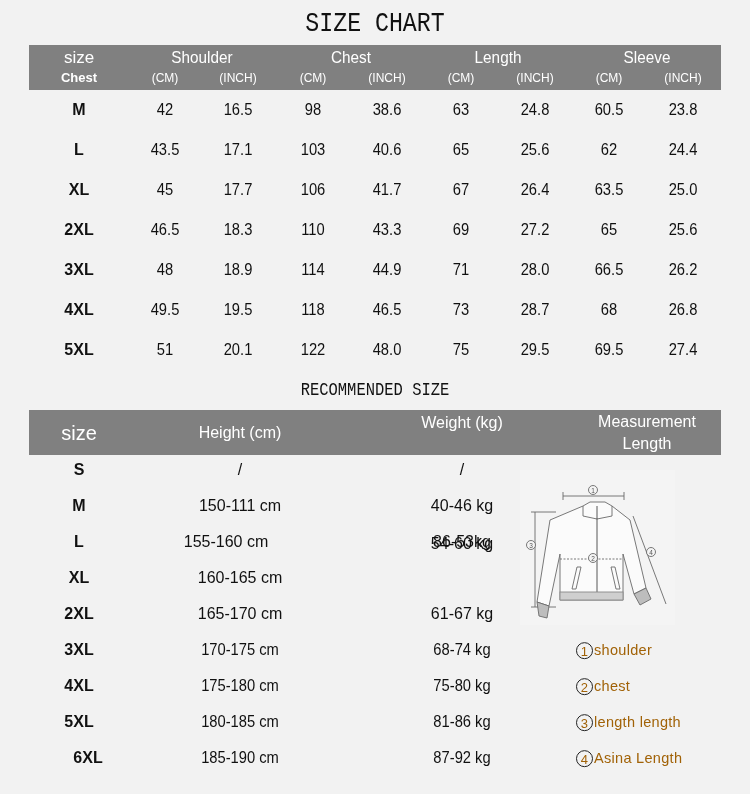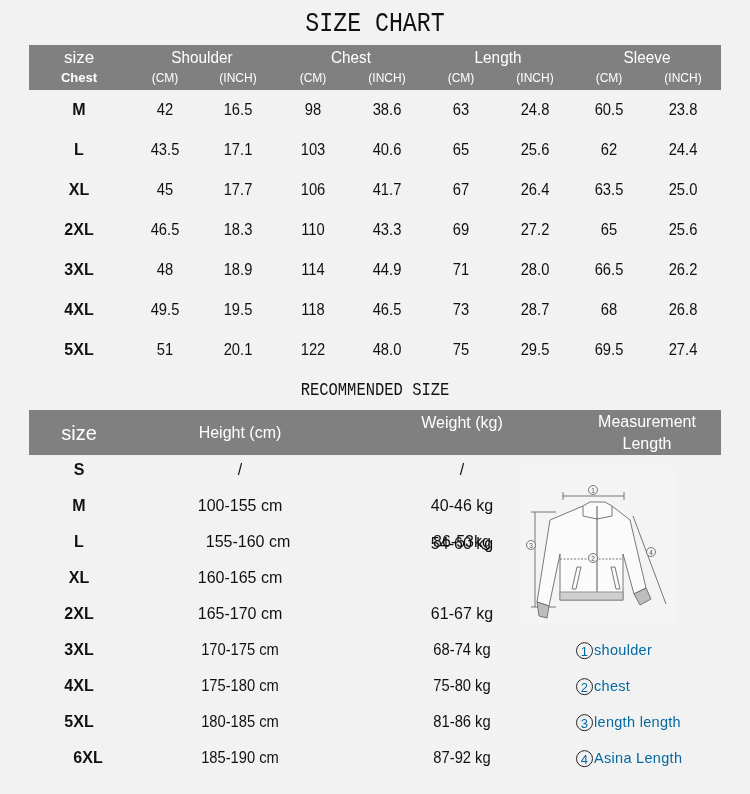--- a/index.html
+++ b/index.html
@@ -23,21 +23,21 @@
   .hsize { font-size:17px; top:48px; }
   .hasina { font-size:13px; font-weight:bold; top:70px; }
   .cell { position:absolute; transform:translate(-50%,-50%); white-space:nowrap; font-size:16px; color:#111; }
   .cell.num { transform:translate(-50%,-50%) scaleX(0.92); }
   .cell.sz { font-weight:bold; font-size:16px; }
   .h2cell { position:absolute; color:#fff; text-align:center; transform:translate(-50%,-50%); white-space:nowrap; }
   .h2size { font-size:20px; }
   .h2col { font-size:16px; }
   .h2method { font-size:16px; line-height:22px; }
   .diagram { position:absolute; left:520px; top:470px; width:155px; height:155px; background:#f4f4f4; }
-  .legend { position:absolute; left:576px; font-size:14.5px; white-space:nowrap; transform:translateY(-50%); color:#0369a1; letter-spacing:0.3px;}
+  .legend { position:absolute; left:576px; font-size:14.5px; white-space:nowrap; transform:translateY(-50%); color:#a16207; letter-spacing:0.3px;}
   .legend .circ {
     display:inline-block; width:17px; height:17px; border:1px solid #222; border-radius:50%;
     font-size:13px; line-height:17px; text-align:center; margin-right:1px; vertical-align:middle; box-sizing:border-box;
   }
   .legend .ltext { vertical-align:middle; }
 </style>
 </head>
 <body>
 
 <div class="title main">SIZE CHART</div>
@@ -161,26 +161,26 @@
 </div>
 
 <div>
   <div>
     <div class="cell sz" style="left:79px;top:470px">S</div>
     <div class="cell" style="left:240px;top:470px">/</div>
     <div class="cell" style="left:462px;top:470px">/</div>
   </div>
   <div>
     <div class="cell sz" style="left:79px;top:506px">M</div>
-    <div class="cell" style="left:240px;top:506px">100-155 cm</div>
+    <div class="cell" style="left:240px;top:506px">150-111 cm</div>
     <div class="cell" style="left:462px;top:506px">40-46 kg</div>
   </div>
   <div>
     <div class="cell sz" style="left:79px;top:542px">L</div>
-    <div class="cell" style="left:248px;top:542px">155-160 cm</div>
+    <div class="cell" style="left:226px;top:542px">155-160 cm</div>
     <div class="cell" style="left:462px;top:542px">86-53kg</div>
   </div>
   <div>
     <div class="cell sz" style="left:79px;top:578px">XL</div>
     <div class="cell" style="left:240px;top:578px">160-165 cm</div>
     <div class="cell" style="left:462px;top:544px">54-60 kg</div>
   </div>
   <div>
     <div class="cell sz" style="left:79px;top:614px">2XL</div>
     <div class="cell" style="left:240px;top:614px">165-170 cm</div>

